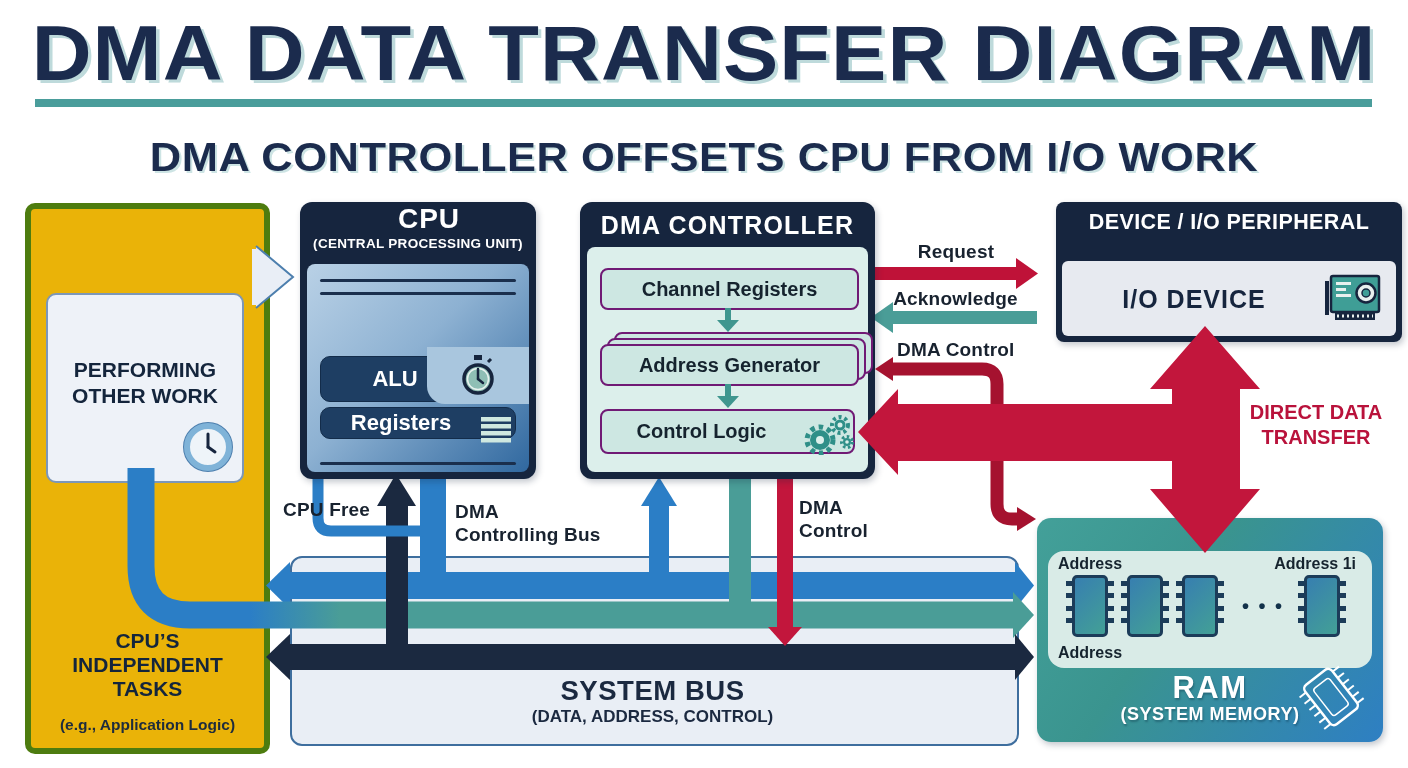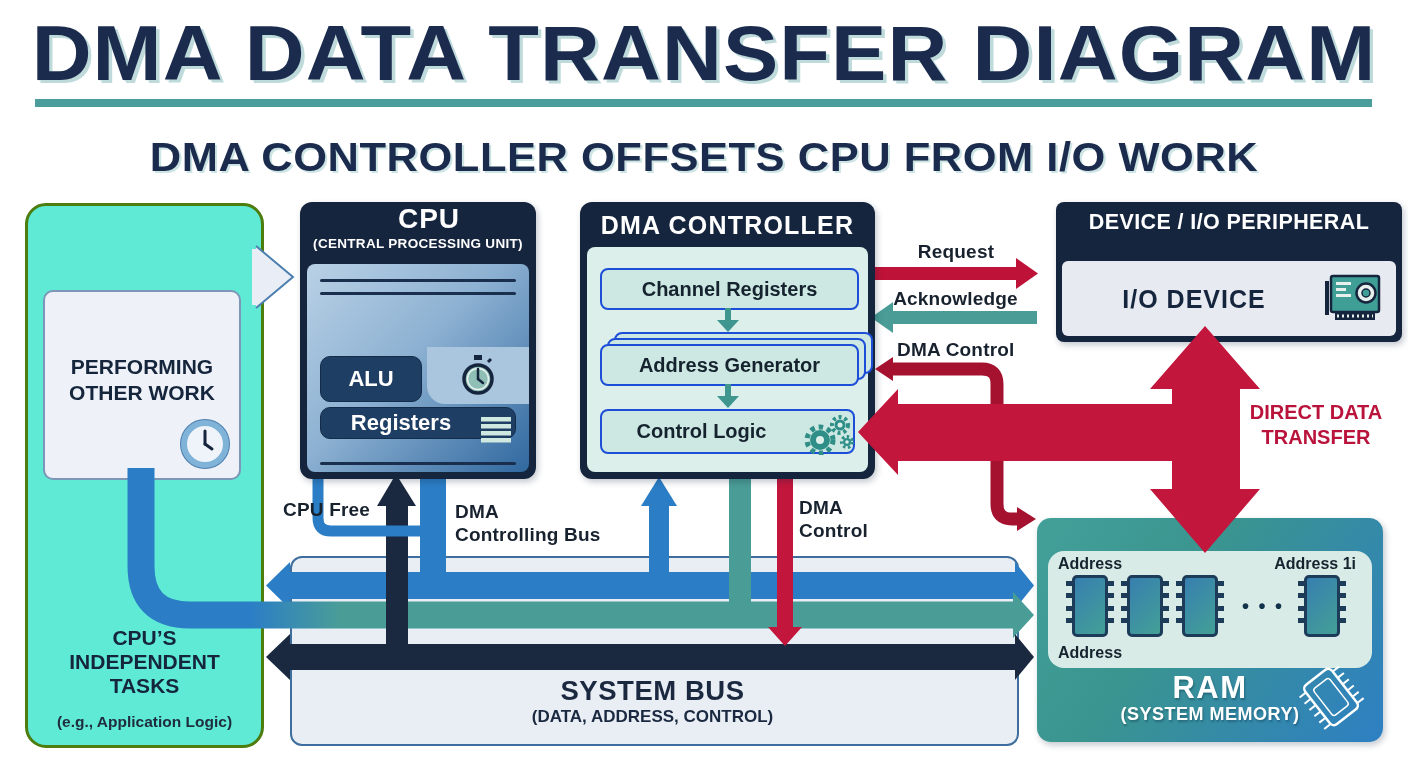--- a/index.html
+++ b/index.html
@@ -14,22 +14,22 @@
   .title-underline{position:absolute;left:35px;right:36px;top:99px;height:8px;background:#4a9d9b;}
   .sub-title{position:absolute;top:134px;left:0;right:0;text-align:center;
     font-size:41px;font-weight:800;letter-spacing:.5px;color:#1b2b4d;
     transform:scaleX(1.06);transform-origin:center top;
     text-shadow:2px 2px 0 #cde4e4;white-space:nowrap;}
   
   .navybox{position:absolute;background:#16253e;border-radius:12px;box-shadow:2px 3px 6px rgba(20,35,60,.25);}
   .boxhead{color:#fff;text-align:center;}
   .flabel{position:absolute;font-weight:700;font-size:19px;color:#18222f;line-height:1.22;letter-spacing:.2px;z-index:6;}
   
-  .bubble{position:absolute;left:25px;top:203px;width:233px;height:539px;background:#5eead4;
-    border:3px solid #4d7c0f;border-radius:21px;z-index:1;}
+  .bubble{position:absolute;left:25px;top:203px;width:233px;height:539px;background:#eab308;
+    border:6px solid #4d7c0f;border-radius:10px;z-index:1;}
   .performing-box{position:absolute;left:15px;top:84px;width:194px;height:186px;background:#eef2f8;
     border:2px solid #7c97b8;border-radius:10px;}
   .performing-label{position:absolute;top:62px;left:12px;right:12px;text-align:center;
     font-size:21px;font-weight:800;color:#14253c;line-height:1.25;}
   .tasks-wrap{position:absolute;left:0;right:0;top:420px;text-align:center;}
   .tasks-label{font-size:21px;font-weight:800;color:#14253c;line-height:1.15;width:170px;margin:0 auto;}
   .tasks-note{font-size:15.5px;font-weight:600;color:#1e2c3d;margin-top:15px;}
   
   .cpu-box{left:300px;top:202px;width:236px;height:277px;z-index:3;}
   .cpu-title{font-size:28px;font-weight:700;padding-top:1px;letter-spacing:1px;margin-left:22px;}
@@ -38,21 +38,21 @@
     background:linear-gradient(135deg,#b9d1e6 0%,#8db1d2 45%,#30689f 100%);}
   .cpu-line{position:absolute;left:13px;width:196px;height:3px;background:#1a2f4d;border-radius:2px;}
   .cpu-item{position:absolute;background:#1e3e63;border:1.5px solid #132c4a;border-radius:10px;
     color:#fff;font-weight:700;display:flex;align-items:center;justify-content:center;}
   .sw-panel{position:absolute;left:120px;top:83px;width:102px;height:57px;background:#a9c6de;
     border-radius:0 0 0 18px;display:flex;align-items:center;justify-content:center;}
   
   .dma-box{left:580px;top:202px;width:295px;height:277px;z-index:3;}
   .dma-title{font-size:25px;font-weight:800;letter-spacing:1.2px;padding-top:9px;}
   .dma-body{position:absolute;left:7px;right:7px;top:45px;bottom:7px;border-radius:8px;background:#dcefeb;}
-  .mint-item{position:absolute;background:#cde7e2;border:2px solid #1d4ed8;border-radius:8px;
+  .mint-item{position:absolute;background:#cde7e2;border:2px solid #701a75;border-radius:8px;
     color:#15232e;font-size:20px;font-weight:700;display:flex;align-items:center;justify-content:center;}
   .mini-arrow{position:absolute;left:128px;width:26px;height:24px;}
   
   .device-box{left:1037px;top:202px;width:346px;height:140px;border-radius:8px;z-index:3;margin-left:19px;}
   .device-title{font-size:21.5px;font-weight:800;letter-spacing:.4px;padding-top:8px;}
   .device-subtitle{font-size:13px;font-weight:700;margin-top:2px;}
   .device-body{position:absolute;left:6px;right:6px;top:59px;bottom:6px;background:#e7eaf0;border-radius:6px;}
   .io-label{position:absolute;left:0;right:70px;top:50%;transform:translateY(-50%);text-align:center;
     font-size:25px;font-weight:800;letter-spacing:1px;color:#16253e;}
   
@@ -174,21 +174,21 @@
   </svg>
 
   <div class="navybox cpu-box">
     <div class="boxhead">
       <div class="cpu-title">CPU</div>
       <div class="cpu-subtitle">(CENTRAL PROCESSING UNIT)</div>
     </div>
     <div class="cpu-body">
       <div class="cpu-line" style="top:15px;"></div>
       <div class="cpu-line" style="top:28px;"></div>
-      <div class="cpu-item" style="left:13px;top:92px;width:100px;height:44px;font-size:22px;">ALU</div>
+      <div class="cpu-item" style="left:13px;top:92px;width:100px;height:44px;font-size:22px;padding-left:24px;">ALU</div>
       <div class="sw-panel">
         <svg width="34" height="44" viewBox="0 0 34 44">
           <rect x="13" y="1" width="8" height="5" fill="#16253e"></rect>
           <line x1="27" y1="8" x2="30" y2="5" stroke="#16253e" stroke-width="3"></line>
           <circle cx="17" cy="25" r="14" fill="#8fbfb5" stroke="#16253e" stroke-width="3.5"></circle>
           <circle cx="17" cy="25" r="10.5" fill="none" stroke="#e9f2ef" stroke-width="1.5"></circle>
           <line x1="17" y1="25" x2="17" y2="15" stroke="#16253e" stroke-width="2.5" stroke-linecap="round"></line>
           <line x1="17" y1="25" x2="22" y2="29" stroke="#16253e" stroke-width="2.5" stroke-linecap="round"></line>
         </svg>
       </div>

